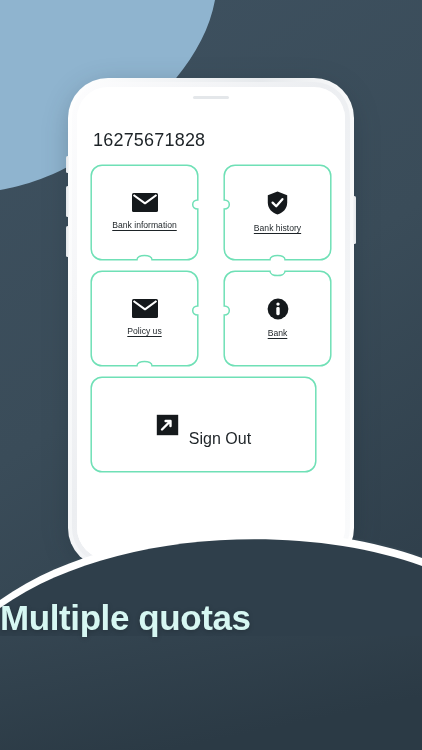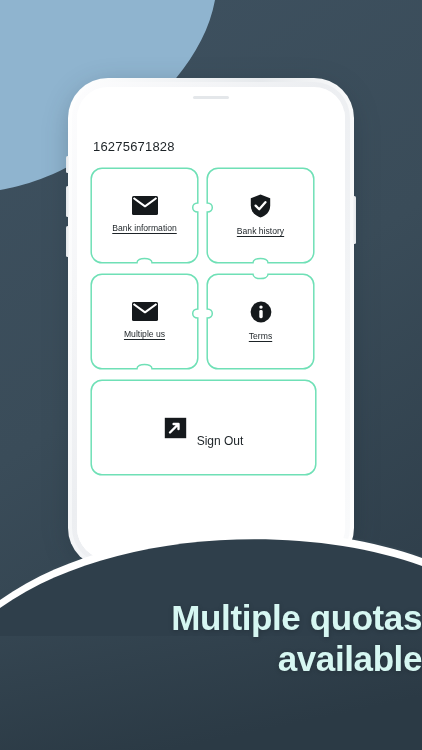--- a/index.html
+++ b/index.html
@@ -79,50 +79,50 @@
   .batt span{ display:block; width:100%; height:100%; background:#15191c; border-radius:.5px;}
   .batt-tip{ width:1.2px;height:3px;background:#15191c;border-radius:0 1px 1px 0;margin-left:.5px;}
 
   
   .app{
     position:absolute; left:0; right:0; top:24px; bottom:0;
     padding:14px 13px 0 13px;
     background:#fff;
   }
   .acct-no{
-    font-size:13px; font-weight:400; color:#1d2327;
-    letter-spacing:.2px; margin:14px 0 13px 3px;
-  }
-  .grid{ display:flex; flex-wrap:wrap; gap:9px 7px; }
+    font-size:18px; font-weight:400; color:#1d2327;
+    letter-spacing:.2px; margin:5px 0 13px 3px;
+  }
+  .grid{ display:flex; flex-wrap:wrap; gap:9px 24px; }
   .card{
     position:relative;
     width:109px; height:97px;
     display:flex; flex-direction:column;
     align-items:center; justify-content:center;
   }
   .card svg.frame{ position:absolute; inset:0; width:100%; height:100%; }
   .card .ico{ position:relative; z-index:2; margin-bottom:8px; display:flex; align-items:center; justify-content:center; }
   .card .lbl{
     position:relative; z-index:2;
     font-size:8.6px; color:#1d2327; text-align:center;
     text-decoration:underline; text-underline-offset:2px;
     line-height:1.35; max-width:92px;
   }
   .card-wide{ width:227px; height:97px; }
   .card-wide .inner-row{
     position:relative; z-index:2;
     display:flex; align-items:center; gap:10px;
   }
-  .card-wide .lbl{ text-decoration:none; font-size:12px;margin-top:28px; }
+  .card-wide .lbl{ text-decoration:none; font-size:16px;margin-top:28px; }
 
   
   .wave-white{ position:absolute; left:0; right:0; top:496px; z-index:6; }
   .tagline{
     position:absolute; left:0; right:0; top:598px; z-index:8;
-    text-align:right;
+    text-align:left;
     font-size:35px; font-weight:700; line-height:1.16;
     letter-spacing:-.4px;
     color:#d6f7f2;
     text-shadow:0 1px 5px rgba(0,0,0,.22);
   }
 </style>
 </head>
 <body>
 
 <svg id="bg" viewBox="0 0 422 750" preserveAspectRatio="none">
@@ -212,42 +212,42 @@
                        C62,90 47,90 47,95.8 H12
                        A10.8,10.8 0 0 1 1.2,85 V12
                        A10.8,10.8 0 0 1 12,1.2 Z" fill="#ffffff" stroke="#6fe0b6" stroke-width="1.5"></path>
             </svg>
             <span class="ico">
               <svg width="26" height="19" viewBox="0 0 26 19">
                 <rect x="0" y="0" width="26" height="19" rx="1.6" fill="#15191c"></rect>
                 <path d="M1.5 2 L13 10.3 L24.5 2" stroke="#fff" stroke-width="2.1" fill="none" stroke-linejoin="round"></path>
               </svg>
             </span>
-            <span class="lbl">Multiple us</span>
+            <span class="lbl">Policy us</span>
           </div>
 
 
 
           <div class="card">
             <svg class="frame" viewBox="0 0 109 97">
               <path d="M12,1.2 H47 C47,7 62,7 62,1.2 H97
                        A10.8,10.8 0 0 1 107.8,12 V85
                        A10.8,10.8 0 0 1 97,95.8 H12
                        A10.8,10.8 0 0 1 1.2,85 V45
                        C8,45 8,36 1.2,36 V12
                        A10.8,10.8 0 0 1 12,1.2 Z" fill="#ffffff" stroke="#6fe0b6" stroke-width="1.5"></path>
             </svg>
             <span class="ico">
               <svg width="22" height="22" viewBox="0 0 22 22">
                 <circle cx="11" cy="11" r="10.4" fill="#15191c"></circle>
                 <circle cx="11" cy="6.1" r="1.7" fill="#fff"></circle>
                 <rect x="9.3" y="9" width="3.4" height="8.2" rx="1.4" fill="#fff"></rect>
               </svg>
             </span>
-            <span class="lbl">Terms</span>
+            <span class="lbl">Bank</span>
           </div>
 
           <div class="card card-wide">
             <svg class="frame" viewBox="0 0 227 97">
               <path d="M12,1.2 H215 A10.8,10.8 0 0 1 225.8,12 V85
                        A10.8,10.8 0 0 1 215,95.8 H12
                        A10.8,10.8 0 0 1 1.2,85 V12
                        A10.8,10.8 0 0 1 12,1.2 Z" fill="#ffffff" stroke="#6fe0b6" stroke-width="1.5"></path>
             </svg>
             <div class="inner-row">
@@ -267,14 +267,13 @@
   </div>
 </div>
 
 <svg class="wave-white" width="422" height="140" viewBox="0 0 422 140" preserveAspectRatio="none">
   <path d="M0,104 C110,26 300,18 422,62 L422,140 L0,140 Z" fill="#ffffff"></path>
   <path d="M0,112 C110,34 300,26 422,70 L422,140 L0,140 Z" fill="#2f3f4b"></path>
 </svg>
 
 <div class="tagline">
   <div>Multiple quotas</div>
-  <div>available</div>
 </div>
 
 </body></html>

